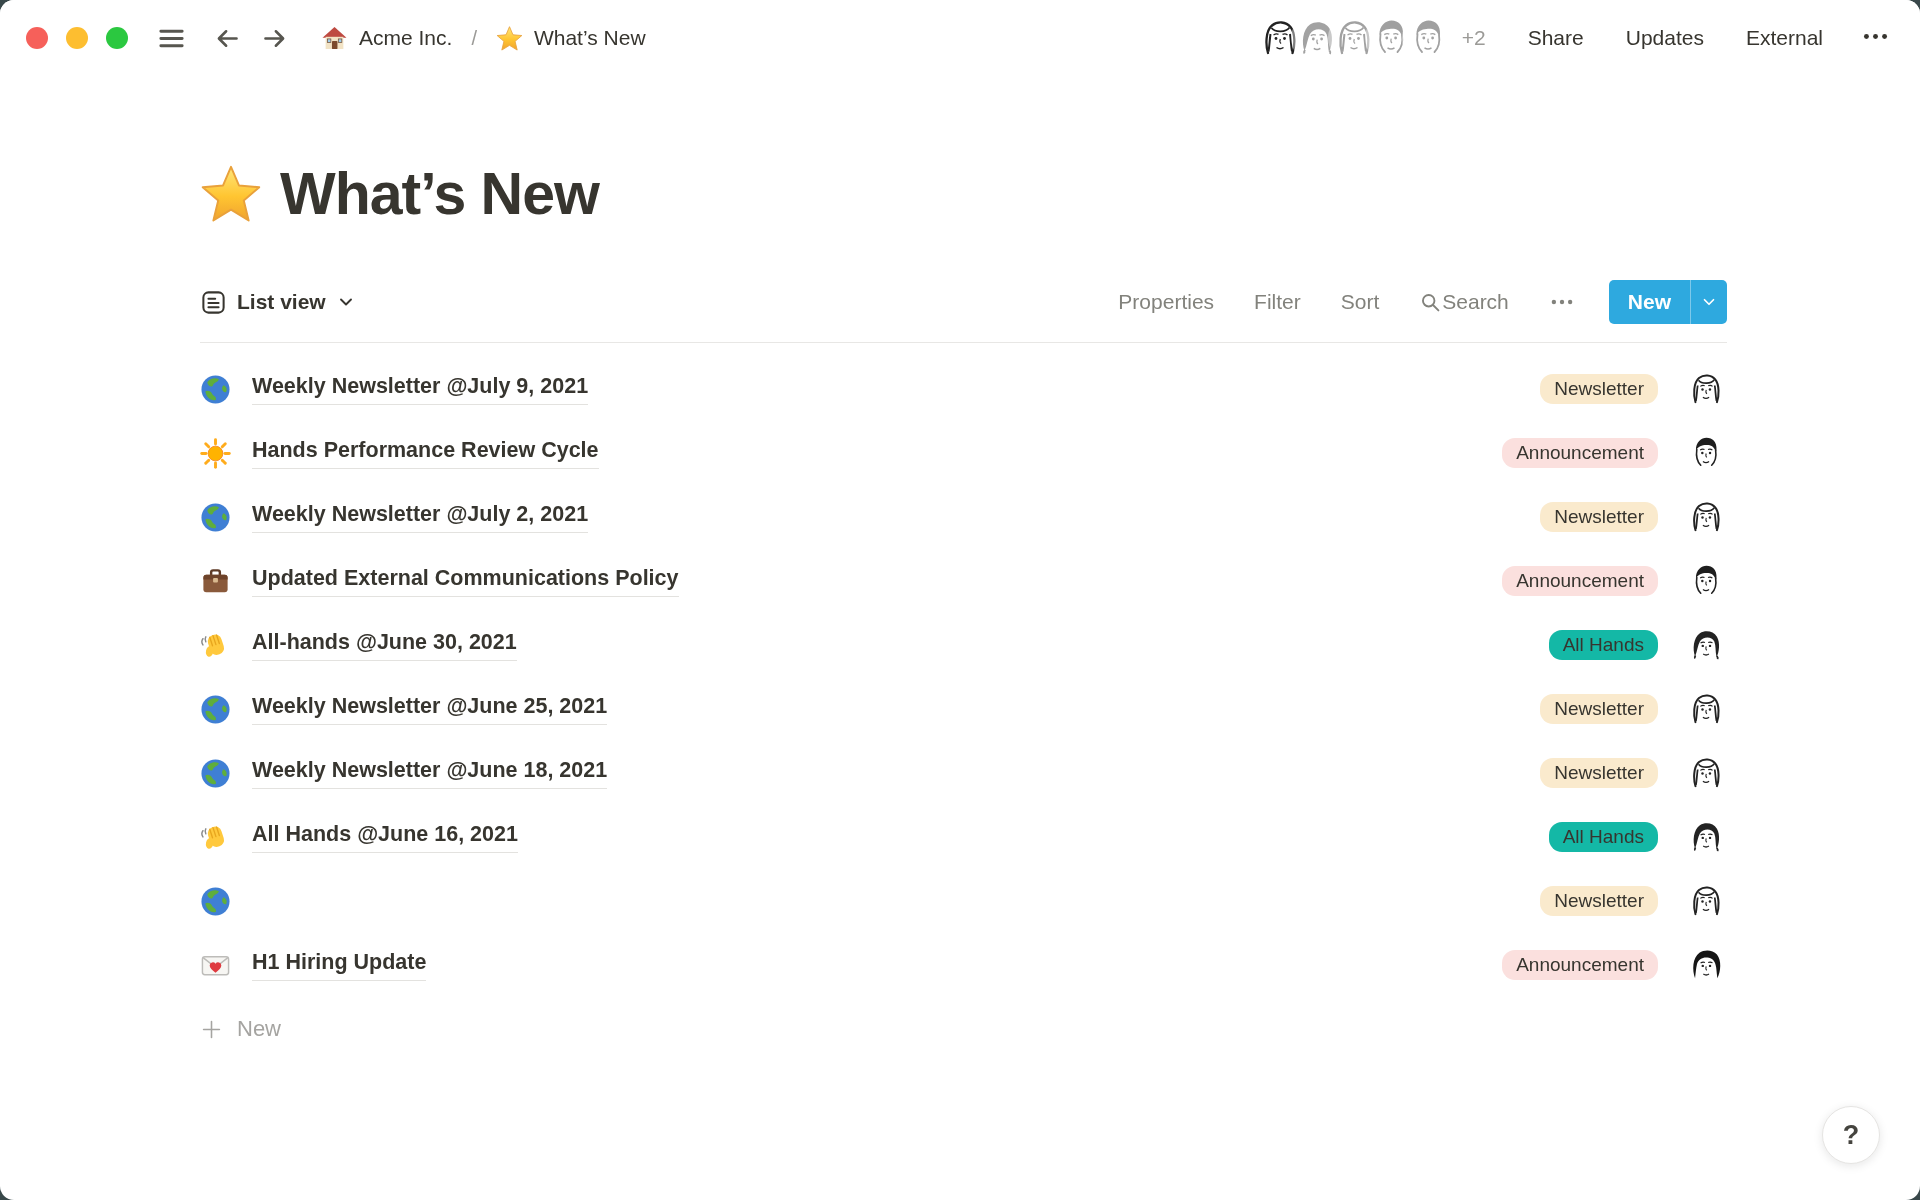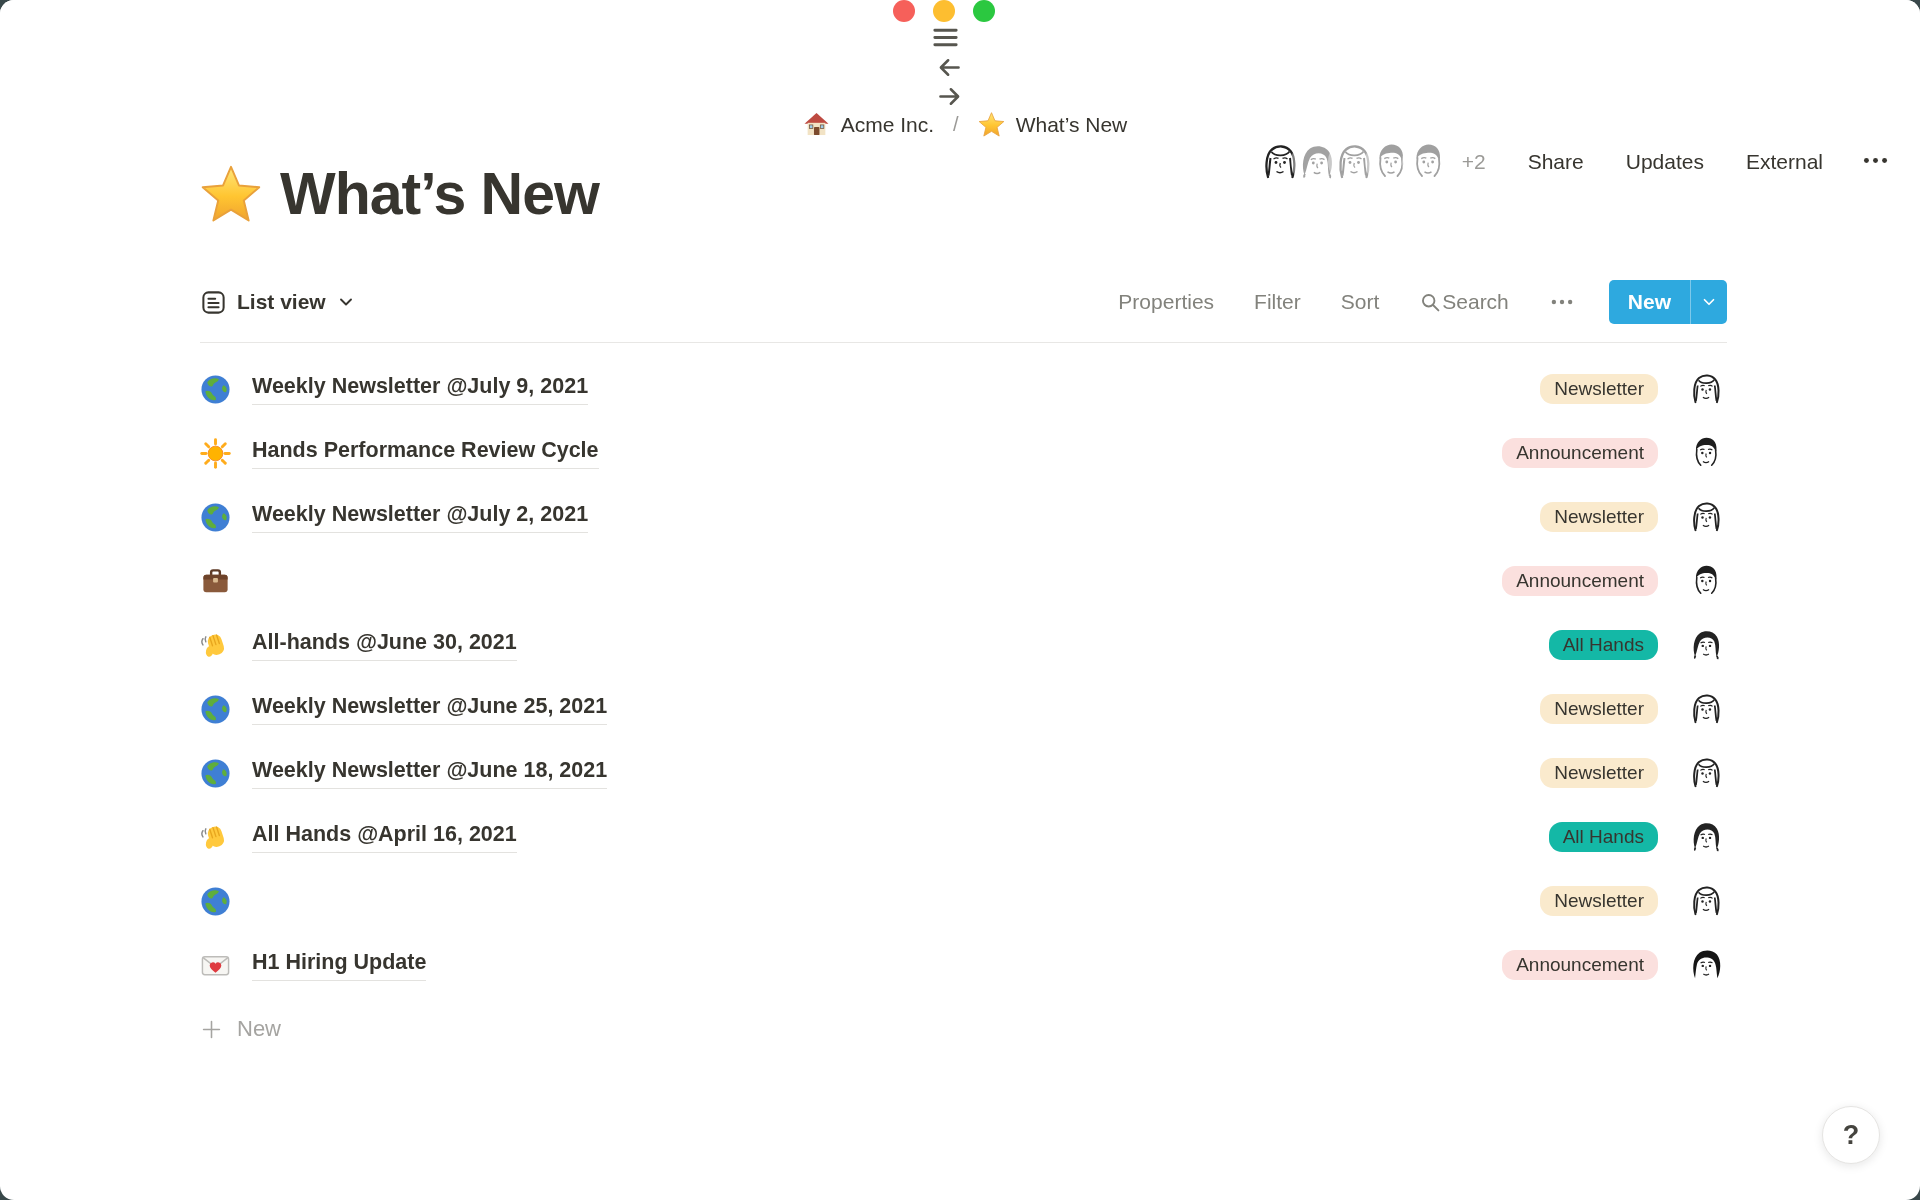--- a/index.html
+++ b/index.html
@@ -11,21 +11,21 @@
     width:1920px; height:1200px; overflow:hidden;
   }
   .window {
     width:1920px; height:1200px; background:#FFFFFF;
     border-radius:14px; overflow:hidden; position:relative;
   }
 
   
   .topbar {
     height:76px; display:flex; align-items:center;
-    padding:0 30px 0 26px; background:#fff;flex-direction:column;
+    padding:0 30px 0 26px; background:#fff;
   }
   .lights { display:flex; gap:18px; margin-right:28px; }
   .light { width:22px; height:22px; border-radius:50%; }
   .light.red    { background:#F6605A; }
   .light.yellow { background:#FDBE30; }
   .light.green  { background:#2BC840; }
   .tb-icon-btn { display:flex; align-items:center; justify-content:center; }
   .hamburger { margin-right:26px; }
   .nav-arrow { margin-right:18px; }
   .breadcrumb { display:flex; align-items:center; gap:11px; margin-left:14px; font-size:21px; }
@@ -411,20 +411,21 @@
           <svg class="row-avatar">
               <use href="#av-woman-long" xlink:href="#av-woman-long"></use>
             </svg>
         </div>
       </div>
 
       <div class="row">
         <svg class="row-icon">
             <use href="#ic-briefcase" xlink:href="#ic-briefcase"></use>
           </svg>
+        <span class="row-title">Updated External Communications Policy</span>
         <div class="row-right">
           <span class="row-tag" data-color="red">Announcement</span>
           <svg class="row-avatar">
               <use href="#av-man" xlink:href="#av-man"></use>
             </svg>
         </div>
       </div>
 
       <div class="row">
         <svg class="row-icon">
@@ -462,21 +463,21 @@
           <svg class="row-avatar">
               <use href="#av-woman-long" xlink:href="#av-woman-long"></use>
             </svg>
         </div>
       </div>
 
       <div class="row">
         <svg class="row-icon">
             <use href="#ic-wave" xlink:href="#ic-wave"></use>
           </svg>
-        <span class="row-title">All Hands @April 16, 2021</span>
+        <span class="row-title">All Hands @June 16, 2021</span>
         <div class="row-right">
           <span class="row-tag" data-color="gray">All Hands</span>
           <svg class="row-avatar">
               <use href="#av-woman-wavy" xlink:href="#av-woman-wavy"></use>
             </svg>
         </div>
       </div>
 
       <div class="row">
         <svg class="row-icon">

